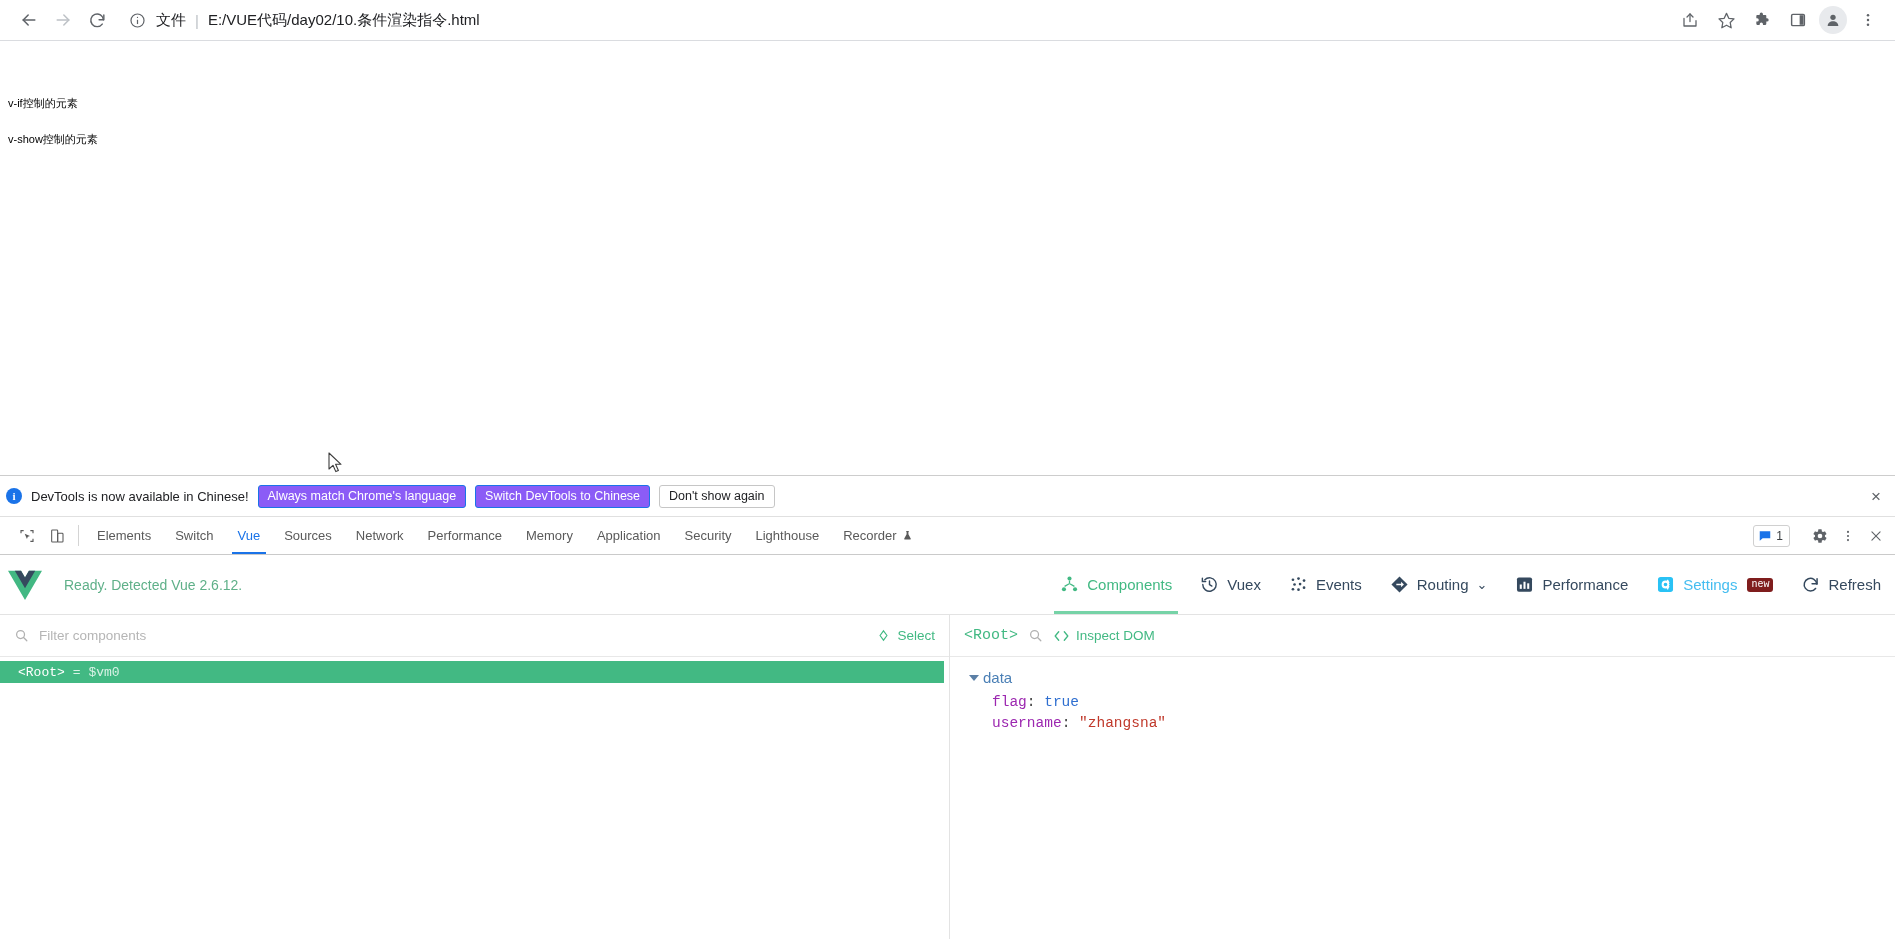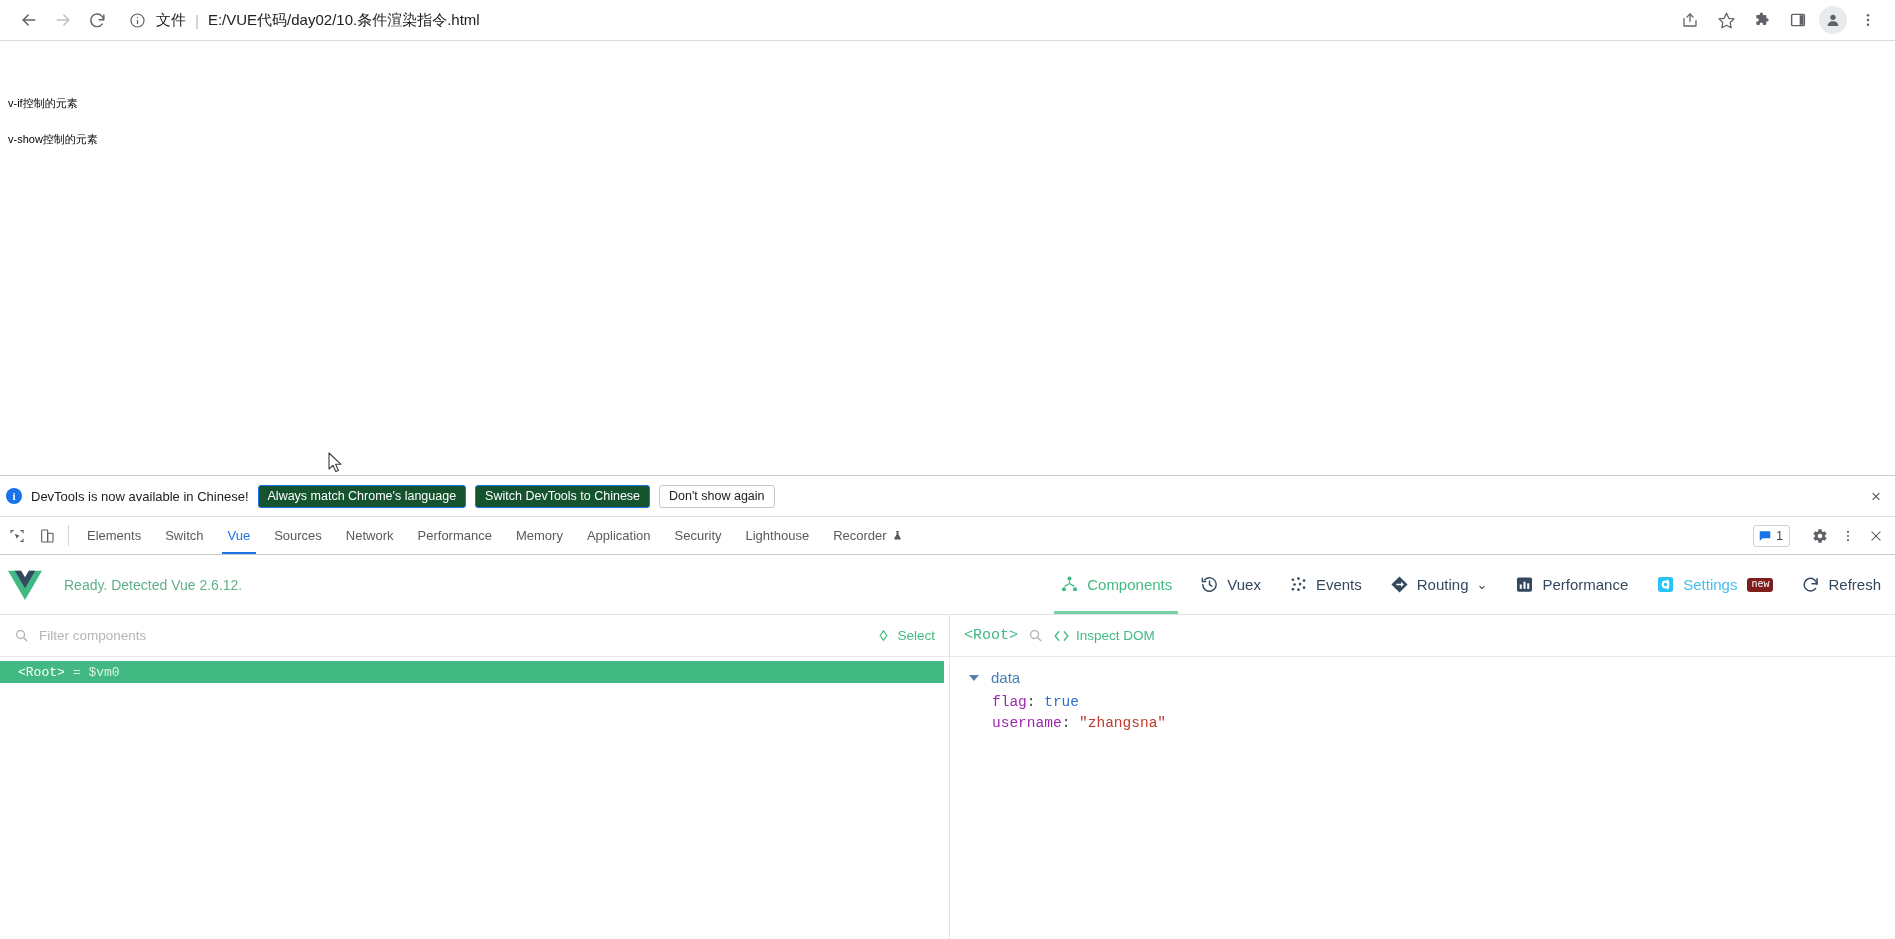--- a/index.html
+++ b/index.html
@@ -136,21 +136,21 @@
   }
   .banner-btn {
     font-size: 12.5px;
     height: 23px;
     padding: 0 9px;
     display: flex; align-items: center;
     border-radius: 3px;
     white-space: nowrap;
   }
   .banner-btn.primary {
-    background: #14532d;
+    background: #8b5cf6;
     color: #ffffff;
     border: 1px solid #1a73e8;
   }
   .banner-btn.secondary {
     background: #ffffff;
     color: #202124;
     border: 1px solid #c6c6c6;
   }
   .banner-close {
     margin-left: auto;
@@ -160,21 +160,21 @@
     padding: 0 4px;
   }
 
   
   .dt-tabs {
     height: 38px;
     display: flex;
     align-items: stretch;
     background: #ffffff;
     border-bottom: 1px solid #cacaca;
-    padding-left: 2px;
+    padding-left: 12px;
   }
   .dt-tool-icon {
     width: 30px;
     display: flex; align-items: center; justify-content: center;
     color: #5a5a5a;
   }
   .dt-vert-sep {
     width: 1px;
     background: #d4d4d4;
     margin: 8px 6px;
@@ -352,21 +352,21 @@
 
   
   .data-panel {
     flex: 1 1 auto;
     padding: 12px 0 0 16px;
     overflow: hidden;
   }
   .data-group-header {
     display: flex;
     align-items: center;
-    gap: 12px;
+    gap: 4px;
     font-size: 15px;
     color: #4a7fb5;
     font-family: "Liberation Sans", sans-serif;
     margin-bottom: 6px;
   }
   .tri {
     width: 0; height: 0;
     border-left: 5px solid transparent;
     border-right: 5px solid transparent;
     border-top: 6px solid #5b7fa6;

